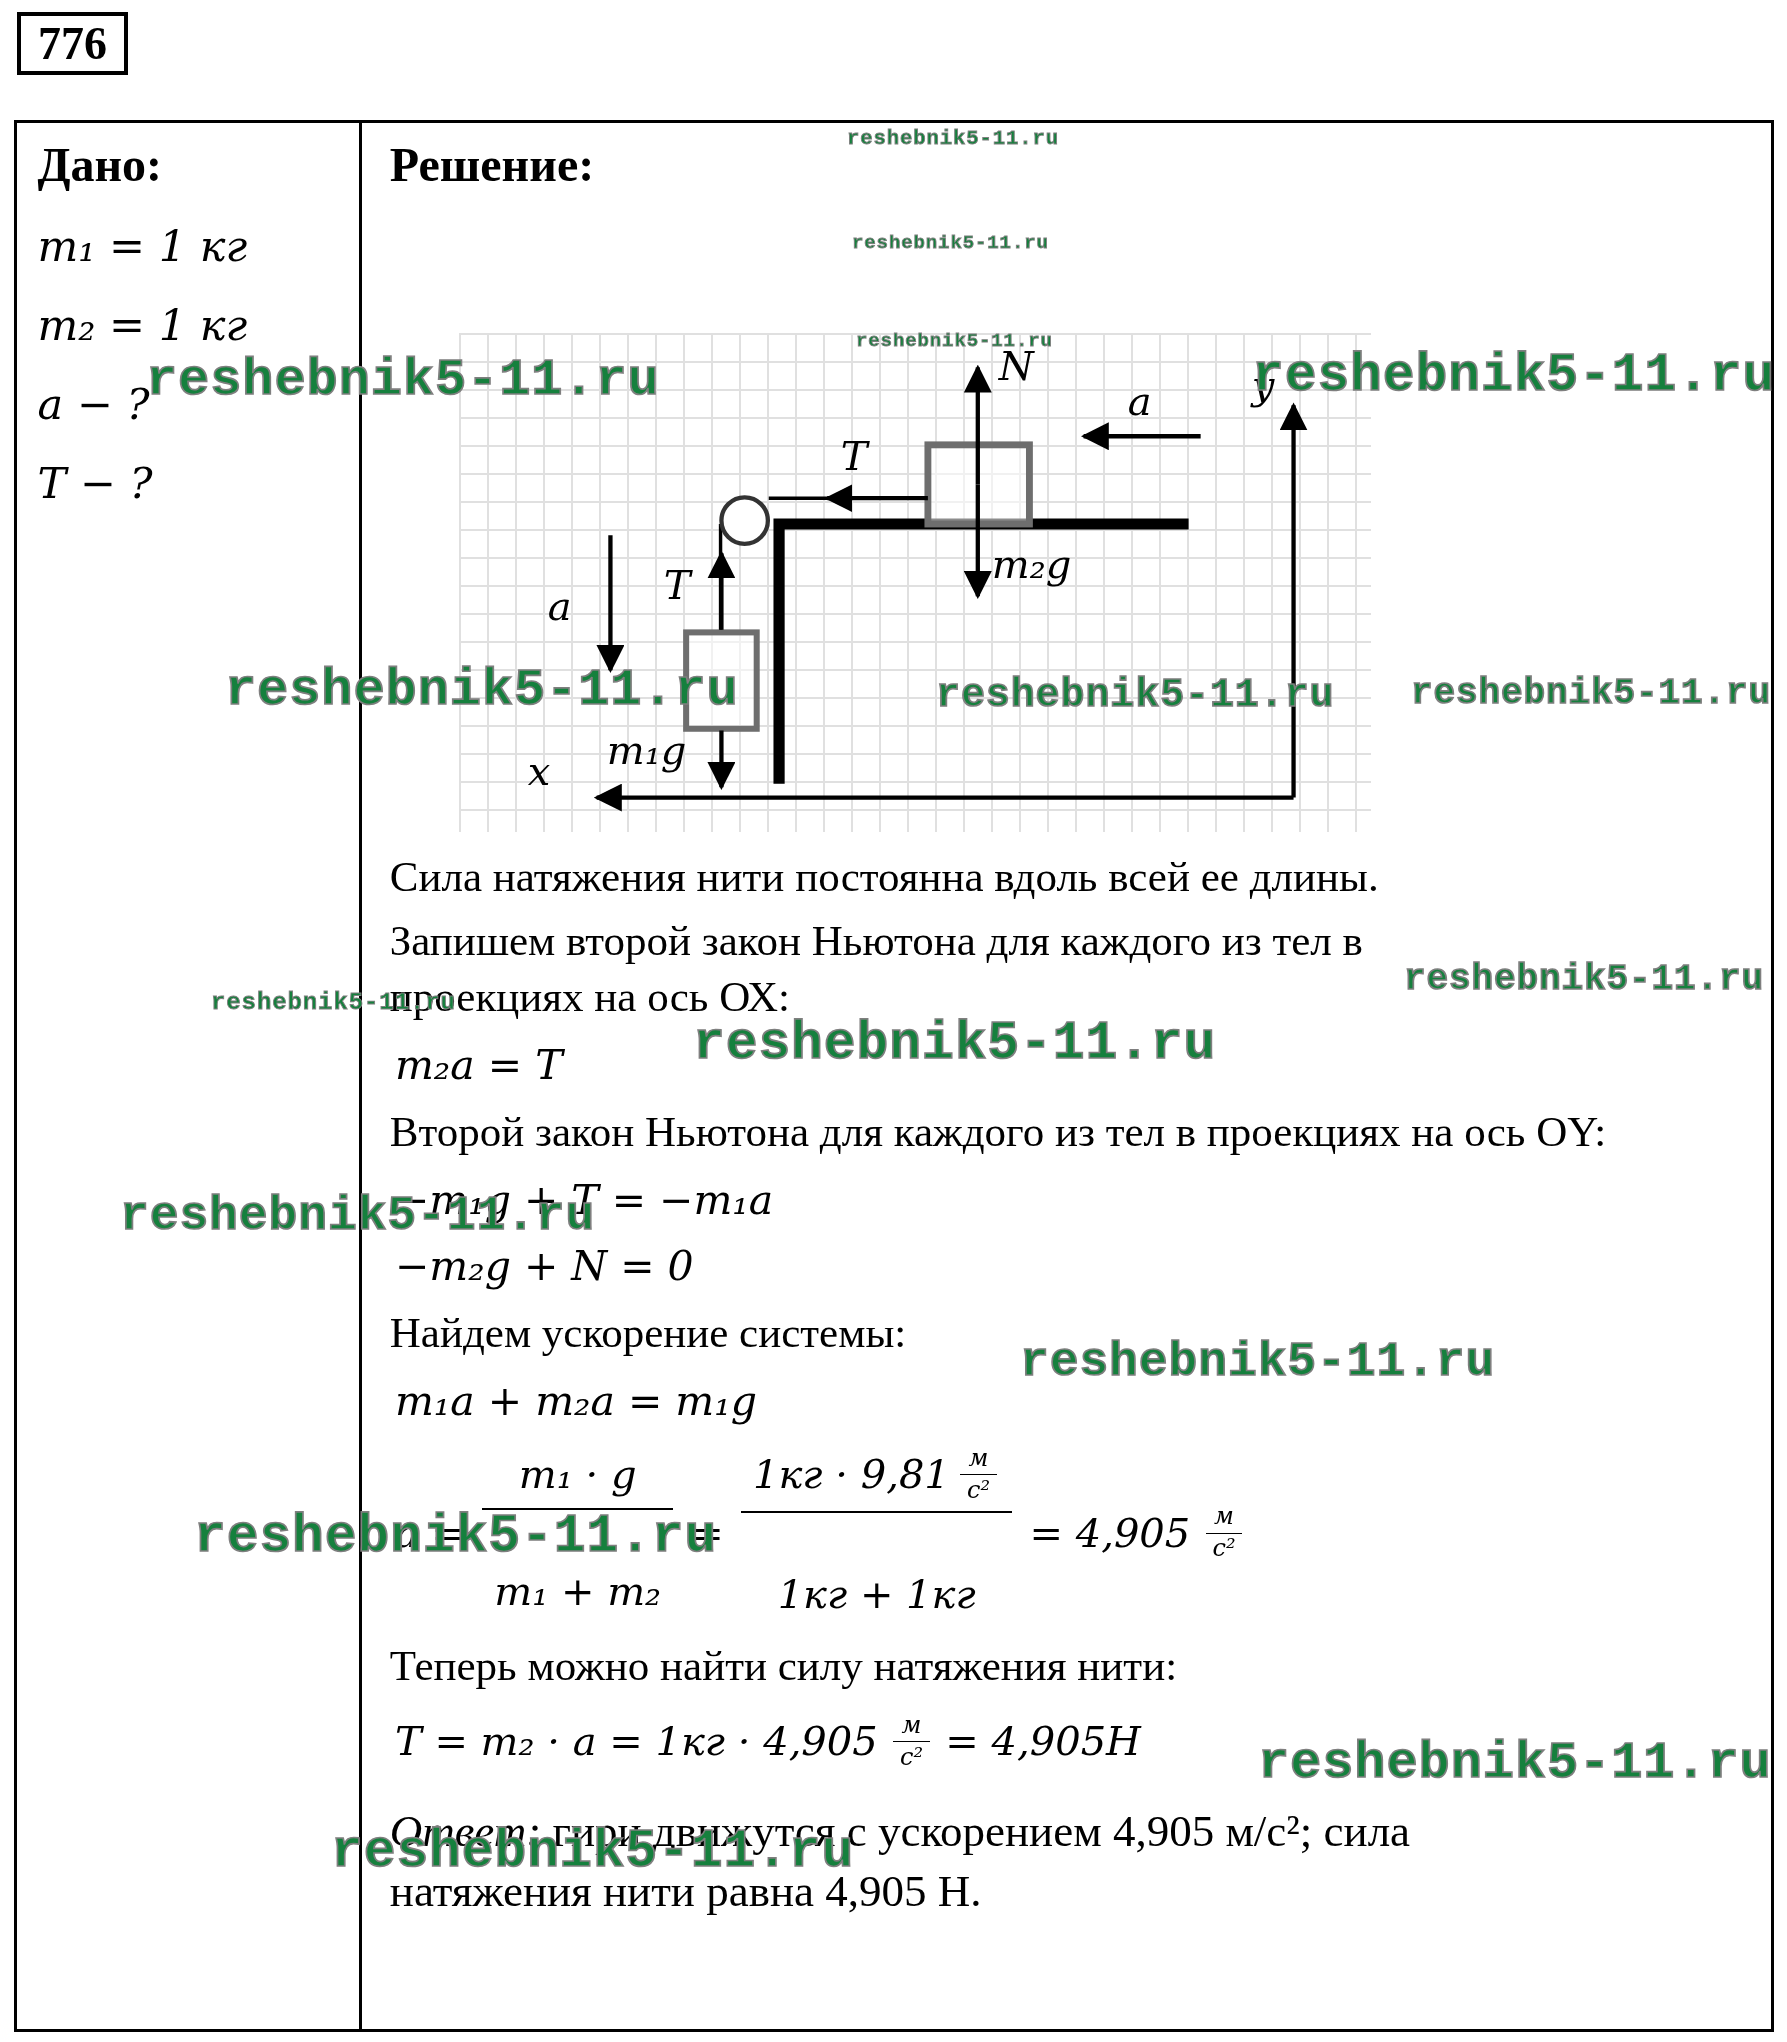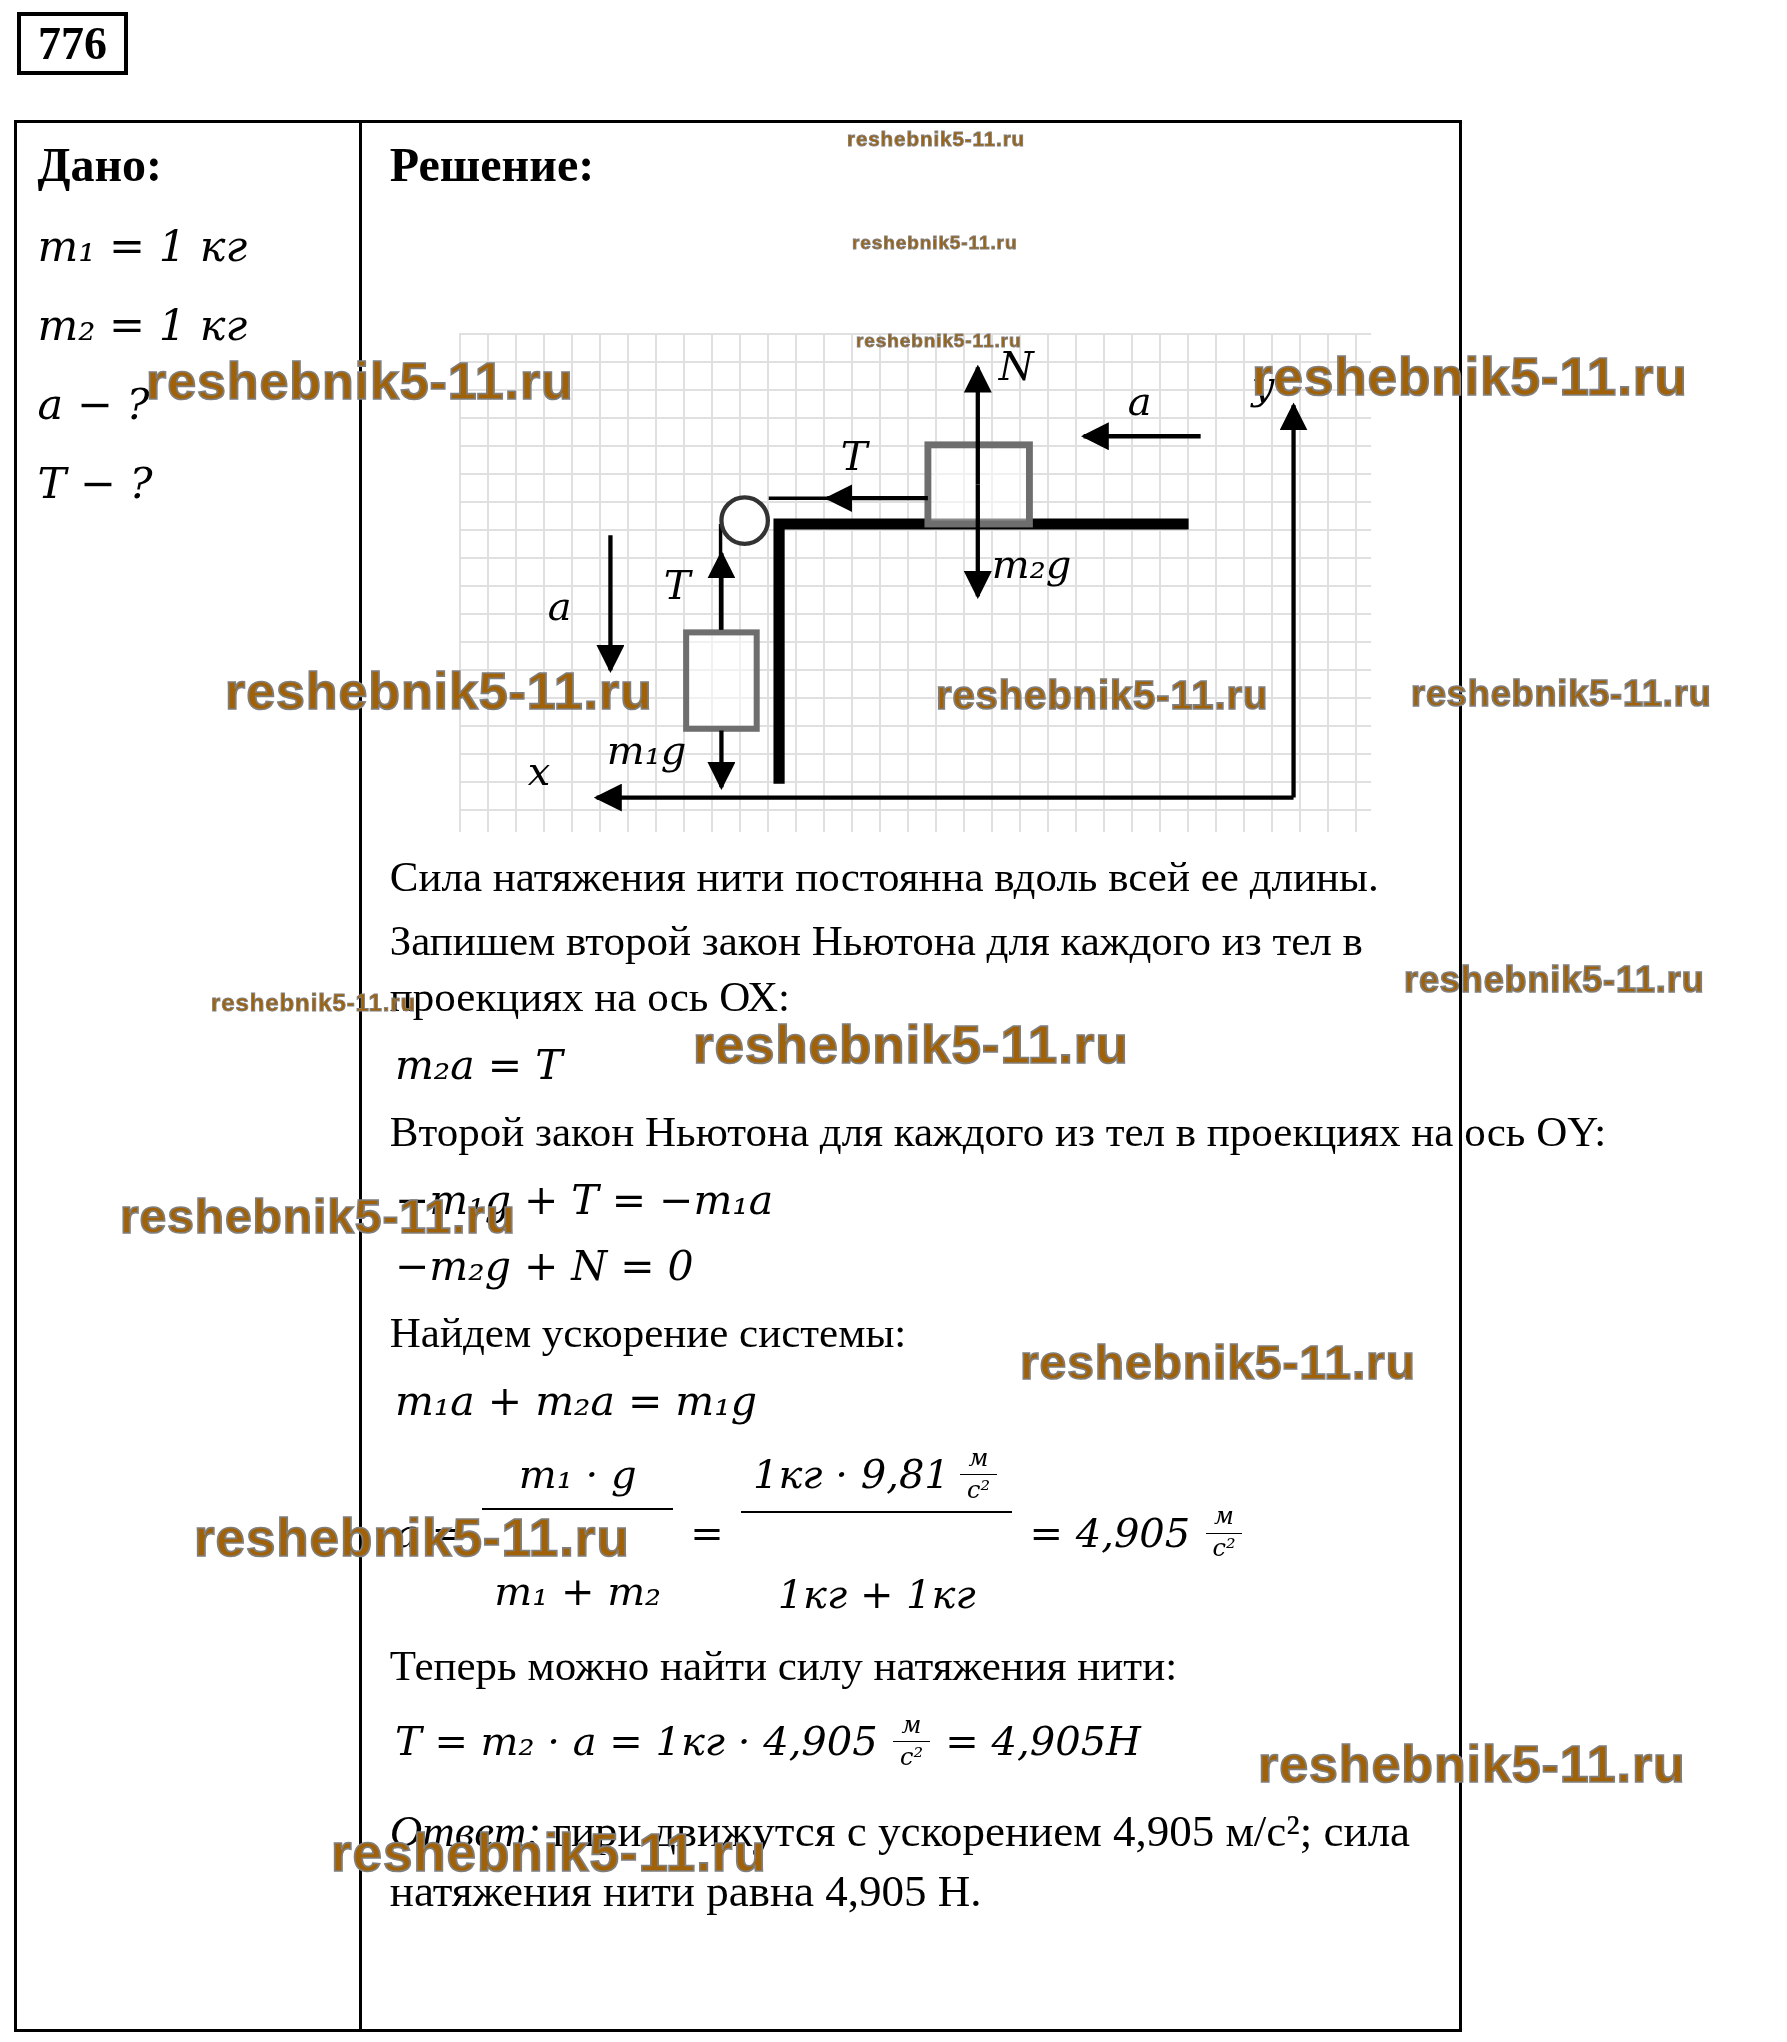--- a/index.html
+++ b/index.html
@@ -8,21 +8,21 @@
 
   .page { position:absolute; left:0; top:0; width:1787px; height:2043px; background:#fff; }
 
   .problem-number {
     position:absolute; left:17px; top:12px;
     border:4.3px solid #000; padding:1px 17px;
     font-size:46px; font-weight:bold;
   }
 
   .main-table {
-    position:absolute; left:13.8px; top:120px; width:1448px; height:1912px;
+    position:absolute; left:13.8px; top:120px; width:1760px; height:1912px;
     border:3.4px solid #000;
   }
   .divider { position:absolute; left:342px; top:0; bottom:0; width:3.4px; background:#000; }
 
   
   .given { position:absolute; left:20.6px; top:13.8px; width:310px; }
   .given-title { font-size:48px; font-weight:bold; }
   .given-line { font-size:43px; font-style:italic; font-family:"DejaVu Serif",serif; margin-top:29px; }
 
   
@@ -52,22 +52,22 @@
   .frac > .den { padding:6.9px 12px 0; }
 
   .minifrac { display:inline-flex; flex-direction:column; text-align:center; vertical-align:middle; font-size:0.6em; line-height:1.15; margin:0 3.4px; }
   .minifrac > .num { border-bottom:1.7px solid #000; padding:0 6.9px 1.7px; }
   .minifrac > .den { padding:1.7px 6.9px 0; }
 
   .answer { margin-top:31px; max-width:1153px; font-size:45px; }
   .answer-label { font-weight:normal; font-style:italic; }
 
   .wm {
-    position:absolute; font-family:Liberation Sans, sans-serif; font-weight:bold;
-    color:#a16207; -webkit-text-stroke:1.7px #7f7f7f;
+    position:absolute; font-family:Liberation Mono, monospace; font-weight:bold;
+    color:#15803d; -webkit-text-stroke:1.7px #7f7f7f;
     letter-spacing:0.9px; white-space:nowrap; z-index:10; pointer-events:none;
   }
   .wm.small { -webkit-text-stroke:0.9px #7f7f7f; }
 </style>
 </head>
 <body>
 
 <div class="page">
 
   <span class="wm small" style="left:847px; top:127px; font-size:20.6px">reshebnik5-11.ru</span>

